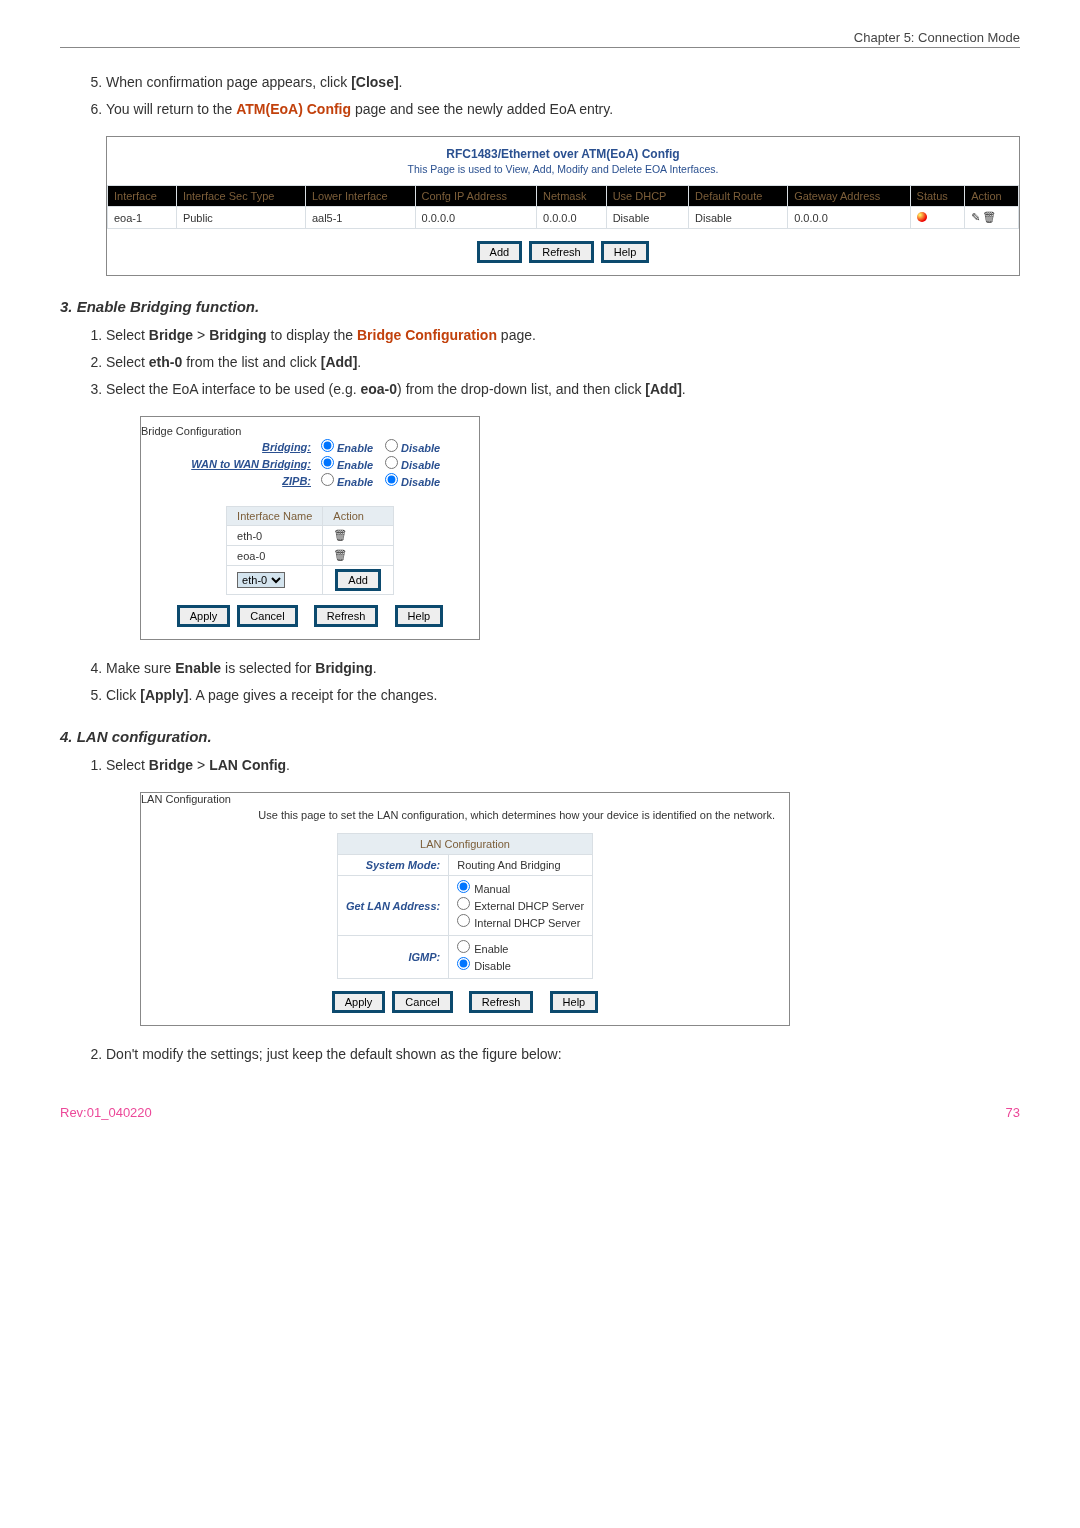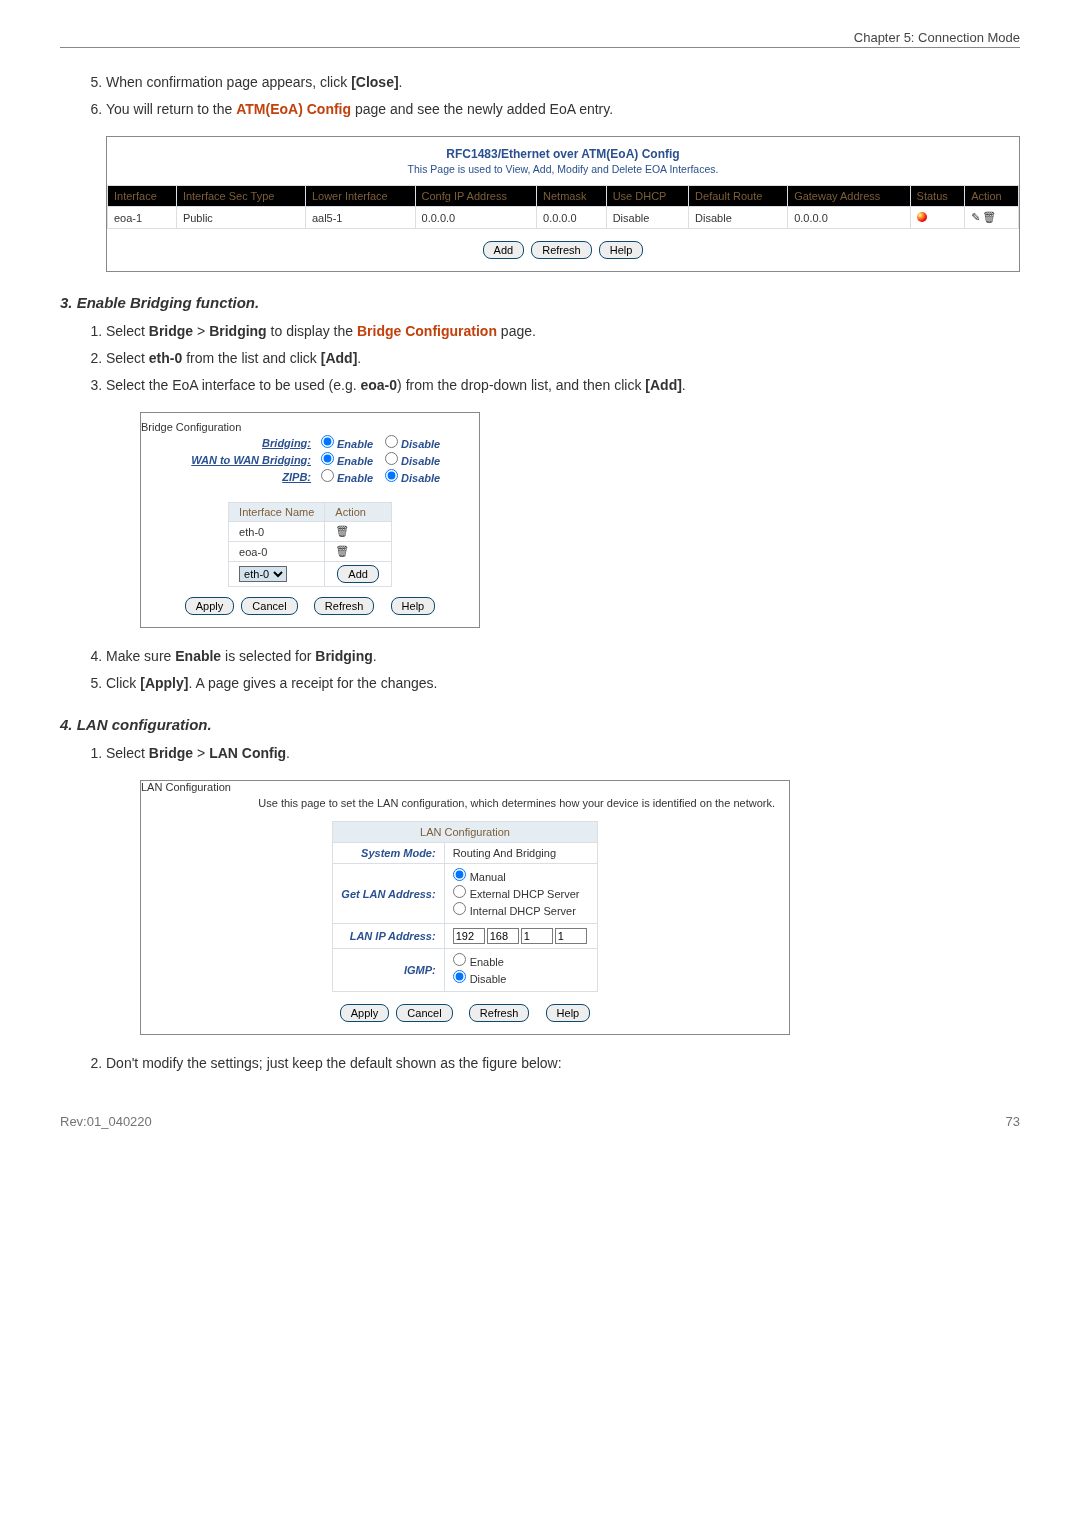--- a/index.html
+++ b/index.html
@@ -83,22 +83,22 @@
   table.eoa td { color: #333; }
   .btn-row {
     text-align: center;
     padding: 12px 0;
   }
   .win-btn {
     font-family: Arial, sans-serif;
     font-size: 11px;
     padding: 2px 10px;
     background: #eee;
-    border: 1px solid #0c4a6e;
-    border-radius: 8px;
+    border: 3px solid #0c4a6e;
+    border-radius: 0;
     margin: 0 2px;
     cursor: pointer;
   }
   .status-dot {
     display: inline-block;
     width: 10px; height: 10px;
     border-radius: 50%;
     background: radial-gradient(circle at 30% 30%, #ff6, #e00 70%);
   }
   .icon-pencil { font-size: 11px; color: #333; }
@@ -202,21 +202,21 @@
     border: 1px solid #7a7a7a;
     background: #fff;
   }
   .radio-line { display: block; margin-bottom: 2px; }
   .radio-line input { margin-right: 4px; }
 
   .footer {
     display: flex;
     justify-content: space-between;
     font-size: 13px;
-    color: #737373;
+    color: #ec4899;
     margin-top: 40px;
     gap: 48px;
   }
 </style>
 </head>
 <body>
 
 <div class="chapter-header">Chapter 5: Connection Mode</div>
 <hr class="header-rule">
 
@@ -367,26 +367,20 @@
     </tr>
     <tr>
       <td class="label-cell">Get LAN Address:</td>
       <td>
         <span class="radio-line"><input type="radio" checked="" style=""><span>Manual</span></span>
         <span class="radio-line"><input type="radio" style=""><span>External DHCP Server</span></span>
         <span class="radio-line"><input type="radio" style=""><span>Internal DHCP Server</span></span>
       </td>
     </tr>
     <tr>
-      <td class="label-cell">LAN IP Address:</td>
-      <td>
-        <input class="ip-box" value="192" style=""><input class="ip-box" value="168" style=""><input class="ip-box" value="1" style=""><input class="ip-box" value="1" style="">
-      </td>
-    </tr>
-    <tr>
       <td class="label-cell">IGMP:</td>
       <td>
         <span class="radio-line"><input type="radio" style=""><span>Enable</span></span>
         <span class="radio-line"><input type="radio" checked="" style=""><span>Disable</span></span>
       </td>
     </tr>
   </tbody>
     </table>
   <div class="btn-row-center">
     <button class="win-btn">Apply</button>

